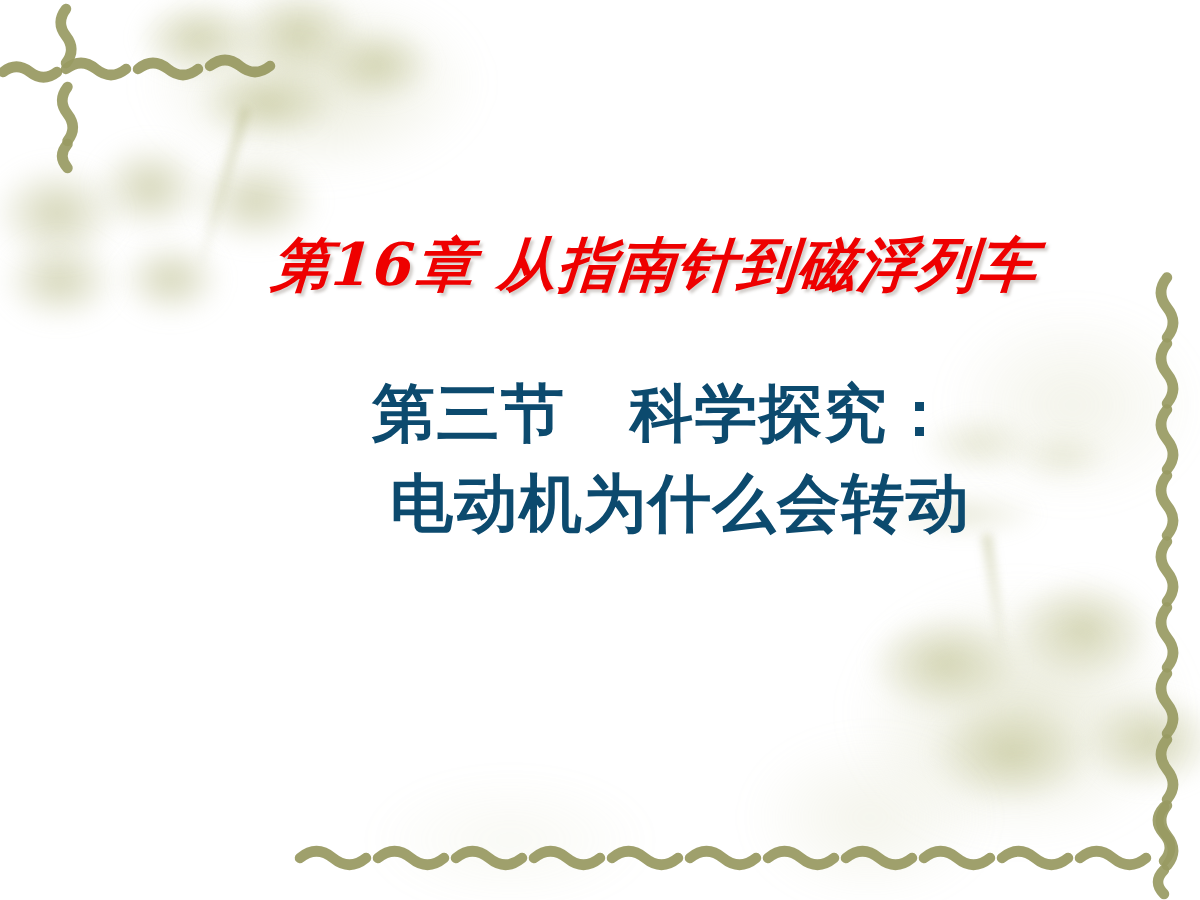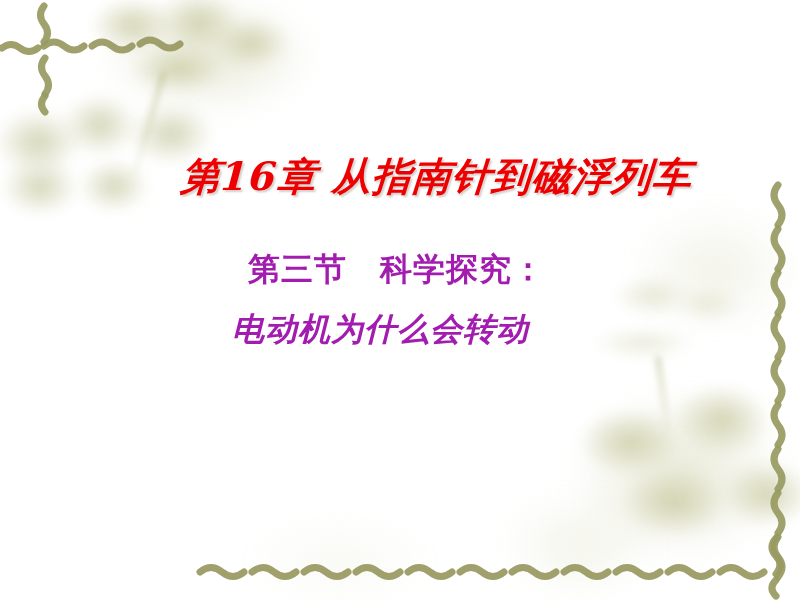--- a/index.html
+++ b/index.html
@@ -85,34 +85,33 @@
     letter-spacing: 1px;
     color: #ee0000;
     text-shadow: 2px 2px 2px rgba(140,130,120,0.38);
     transform: skewX(-4deg);
   }
 
   .subtitle-block {
     position: absolute;
     z-index: 5;
     white-space: nowrap;
-    color: #a21caf;
+    color: #0c4a6e;
     font-family: "DejaVu Sans", "Liberation Sans", sans-serif;
     font-weight: bold;
-    font-size: 32px;
+    font-size: 42px;
     letter-spacing: 1px;
   }
   #subtitle-line-1 {
     left: 248px;
     top: 248px;
   }
   #subtitle-line-2 {
-    left: 232px;
+    left: 260px;
     top: 308px;
-    font-style: italic;
   }
 </style>
 </head>
 <body>
 
 <div id="slide">
 
   <div class="wm-layer">
 
     <div class="wm-petal" style="left:72px;  top:-14px;  width:120px; height:78px;"></div>

